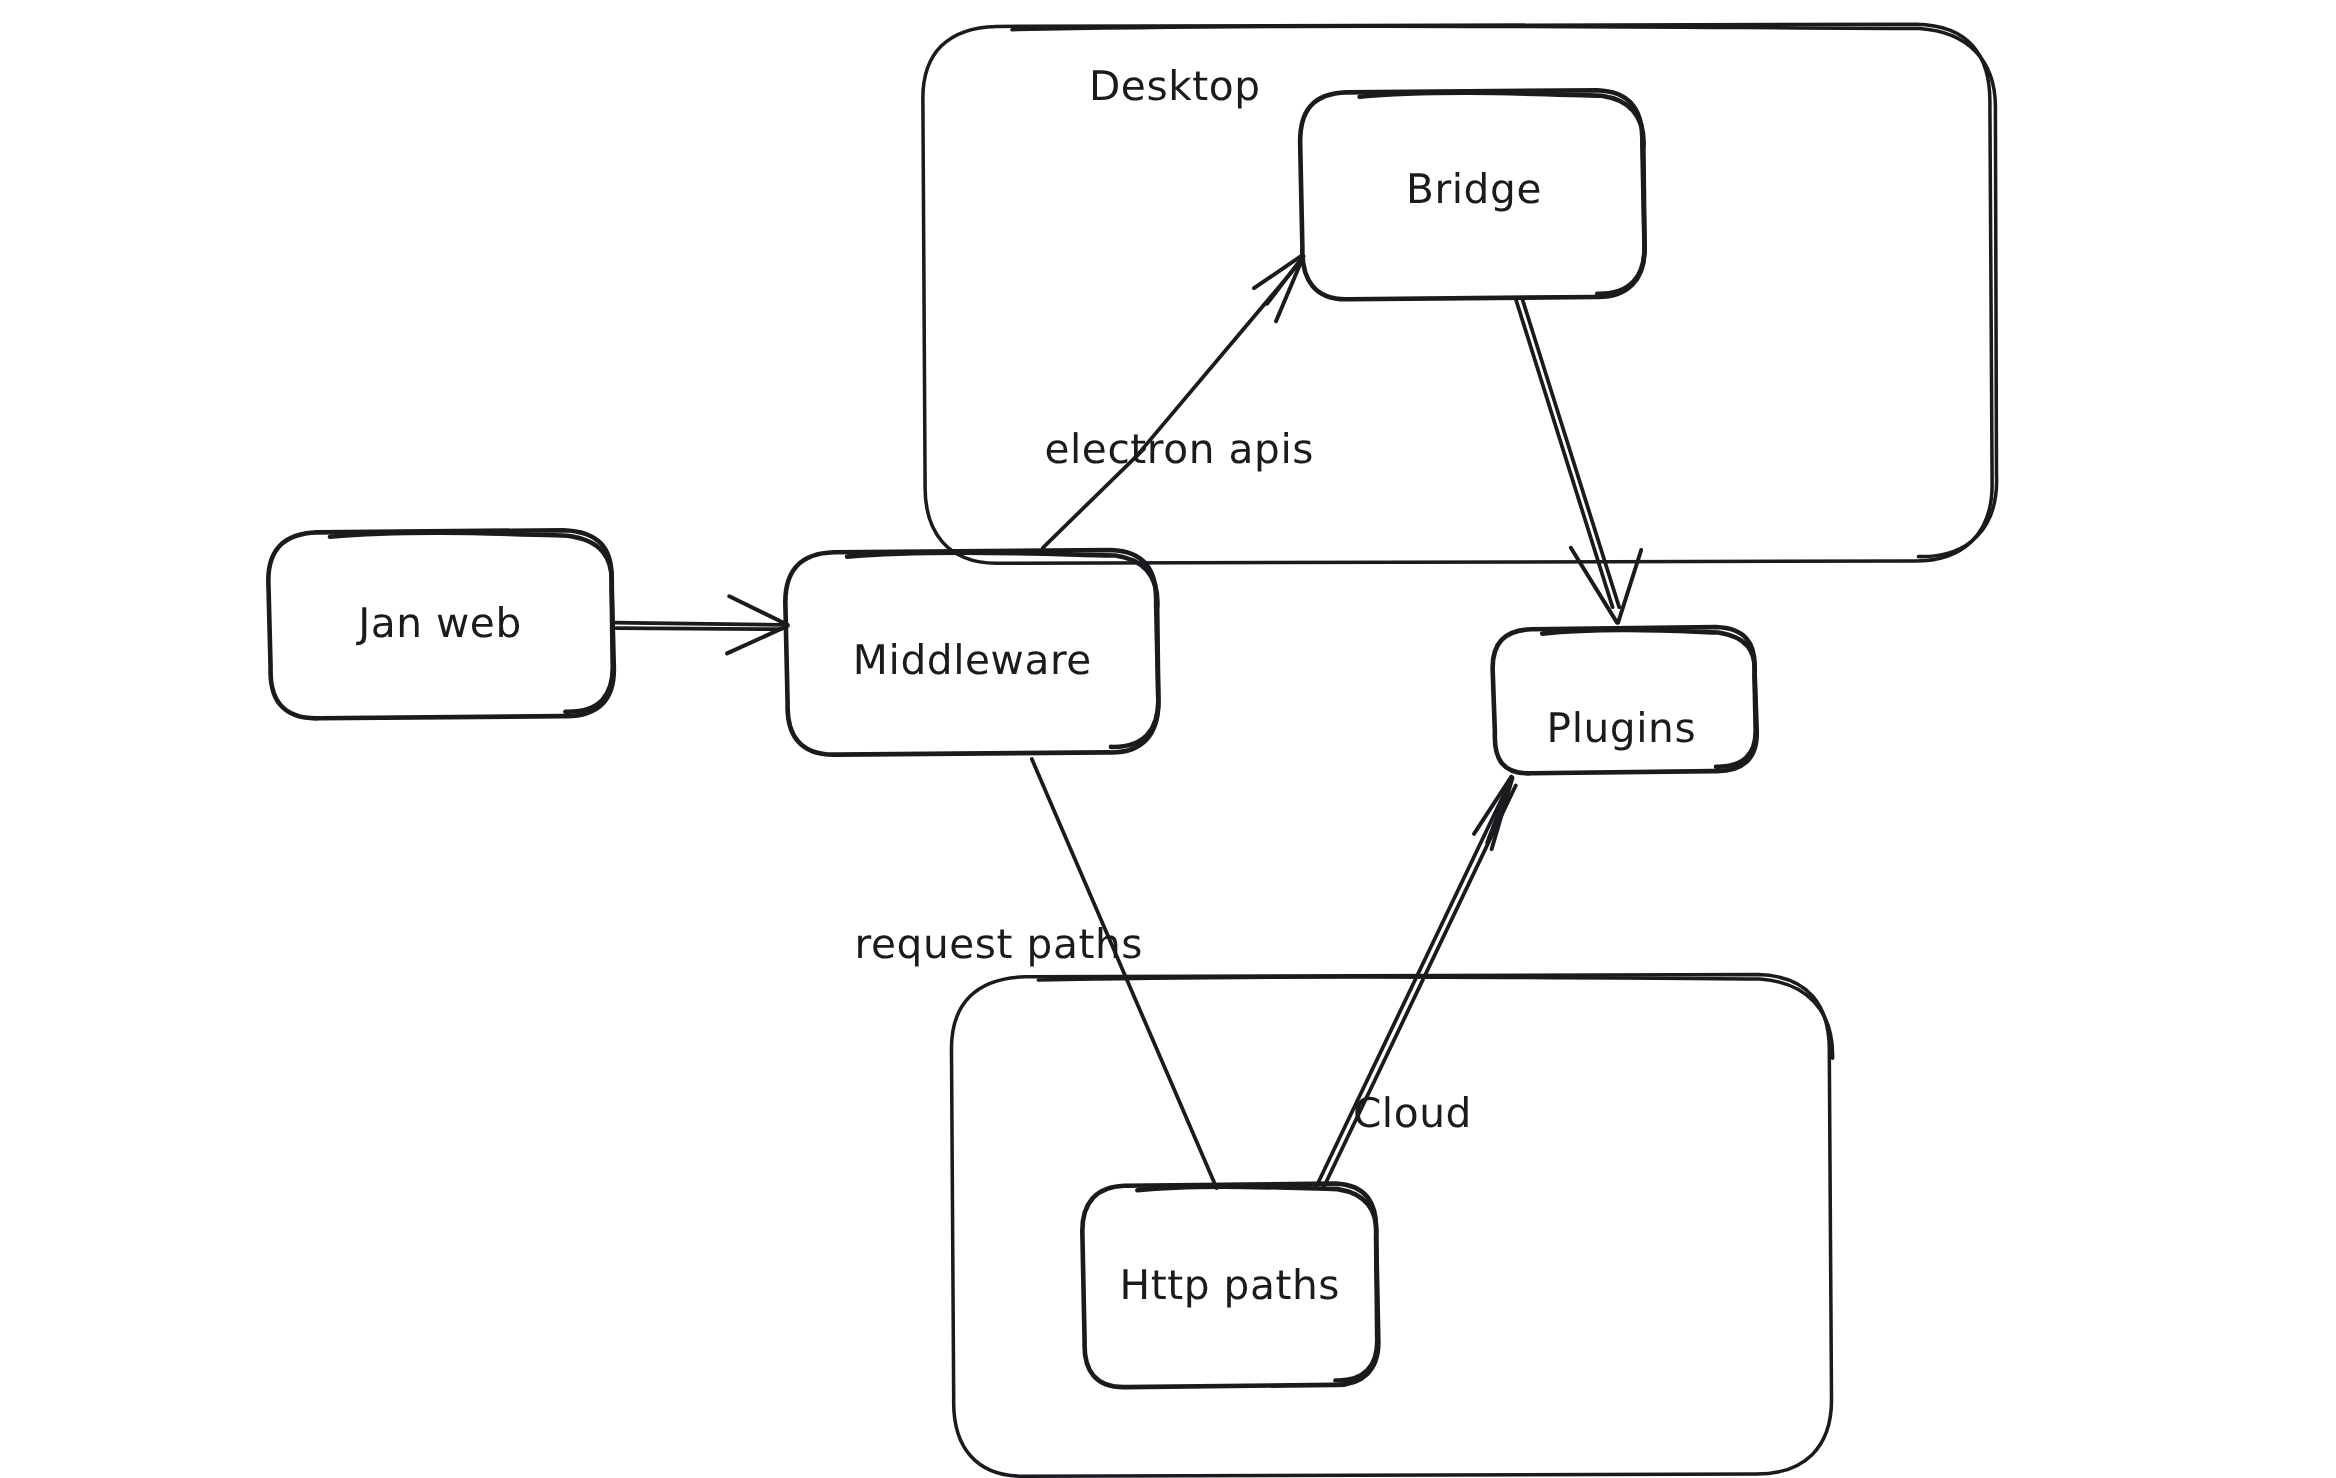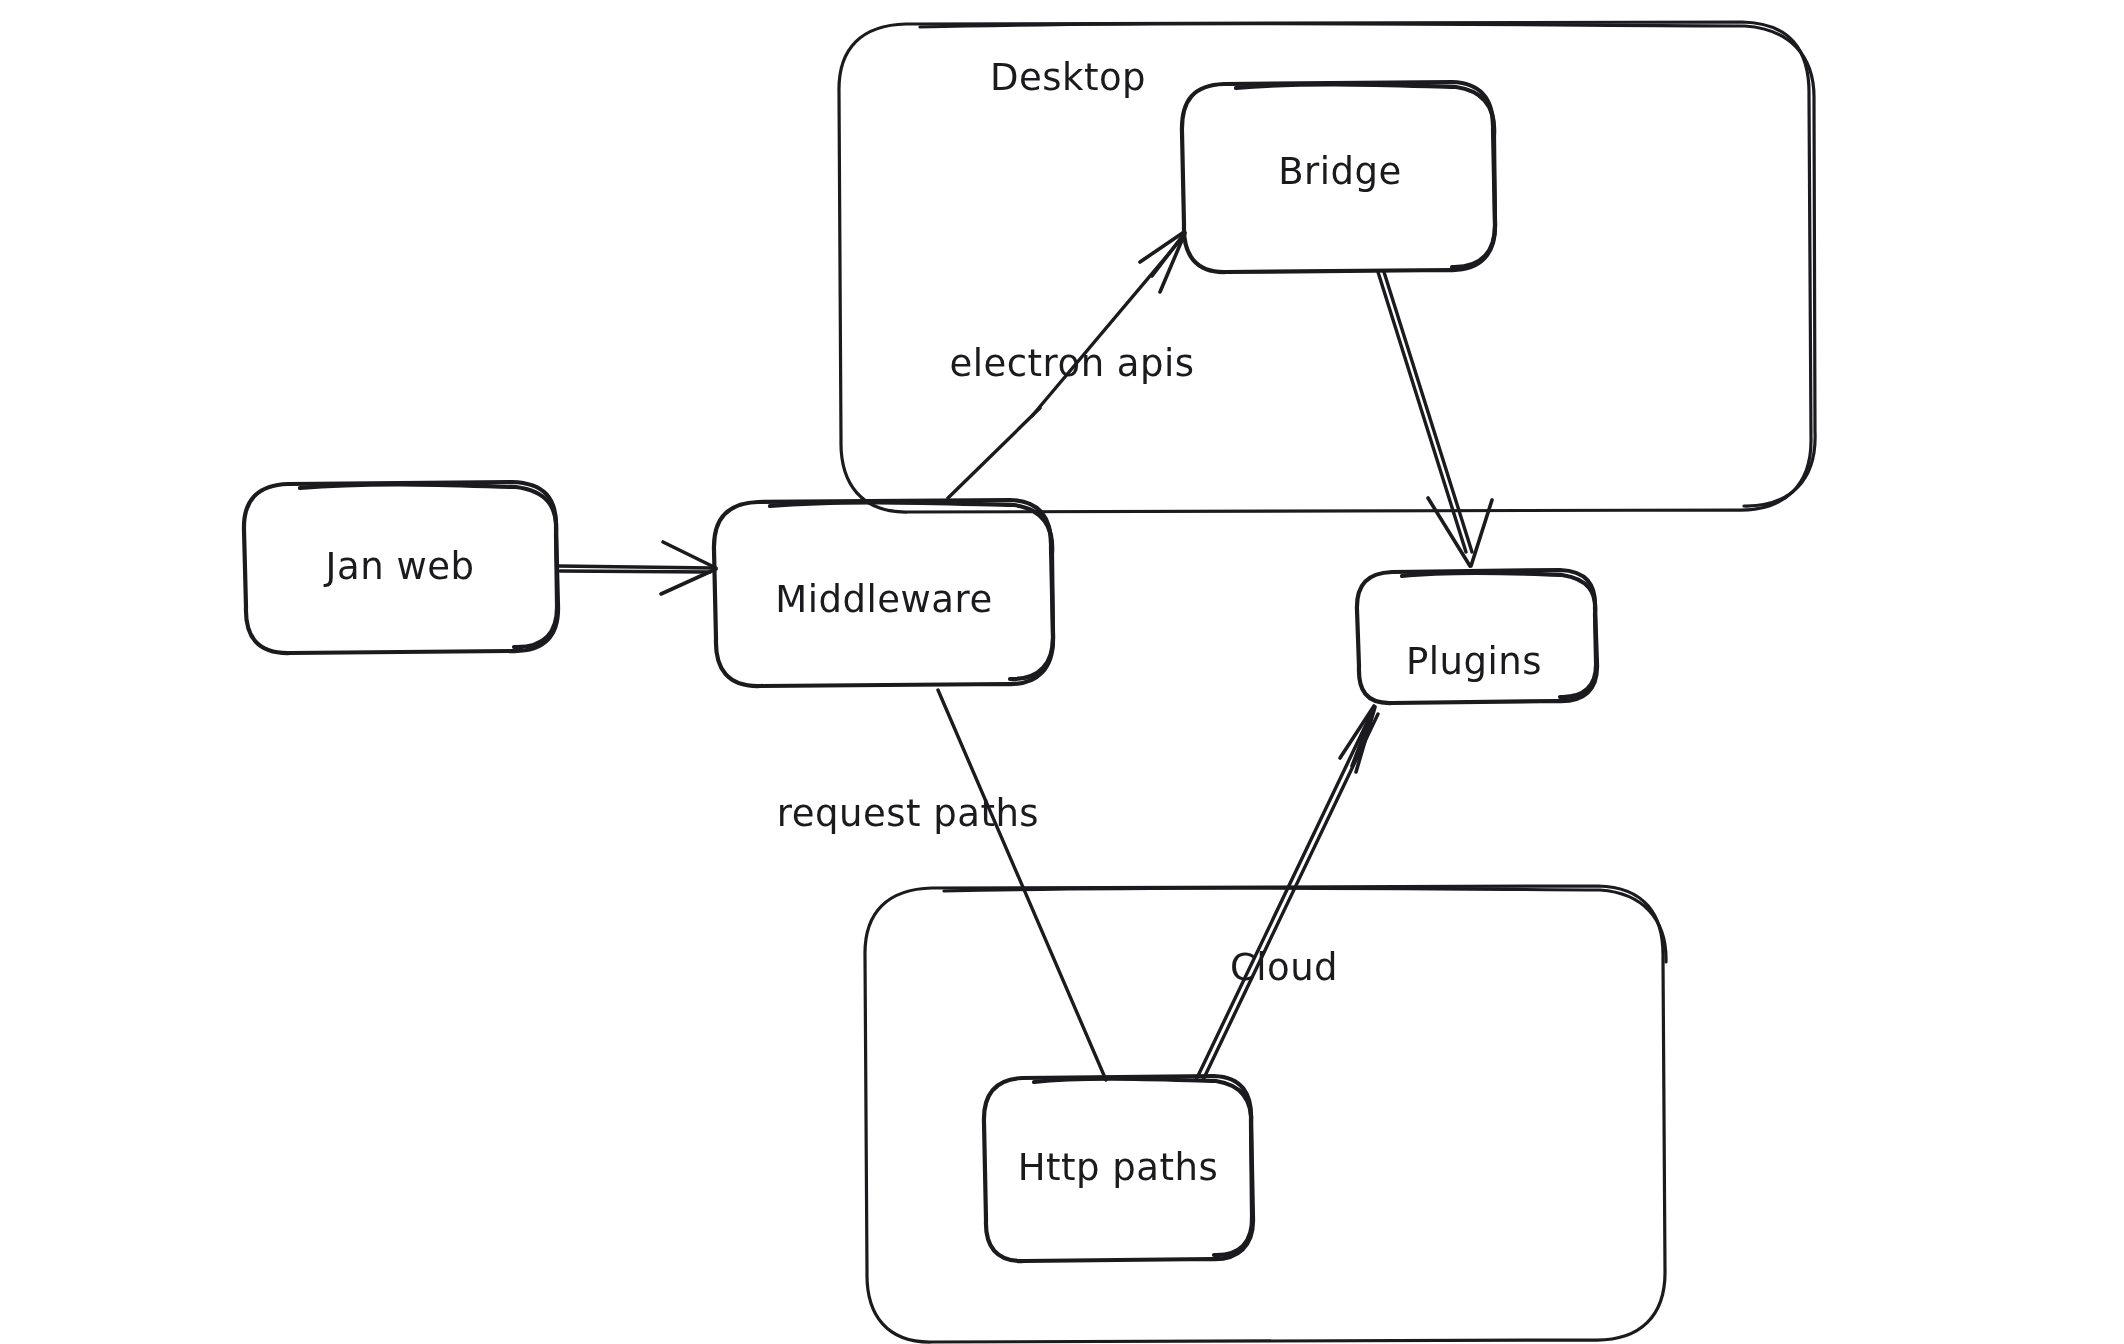--- a/index.html
+++ b/index.html
@@ -58,20 +58,21 @@
   }
   .group-label {
     font-size: 37px;
     text-align: center;
     transform: translate(-50%, -50%);
   }
   .edge-label {
     font-size: 37px;
     transform: translate(-50%, -50%);
     text-align: center;
+    margin-top: 44px;
   }
   .note-block {
     font-size: 38px;
     line-height: 1.42;
     text-align: left;
   }
   .note-line { display: block; }
   
   .hit {
     position: absolute;

